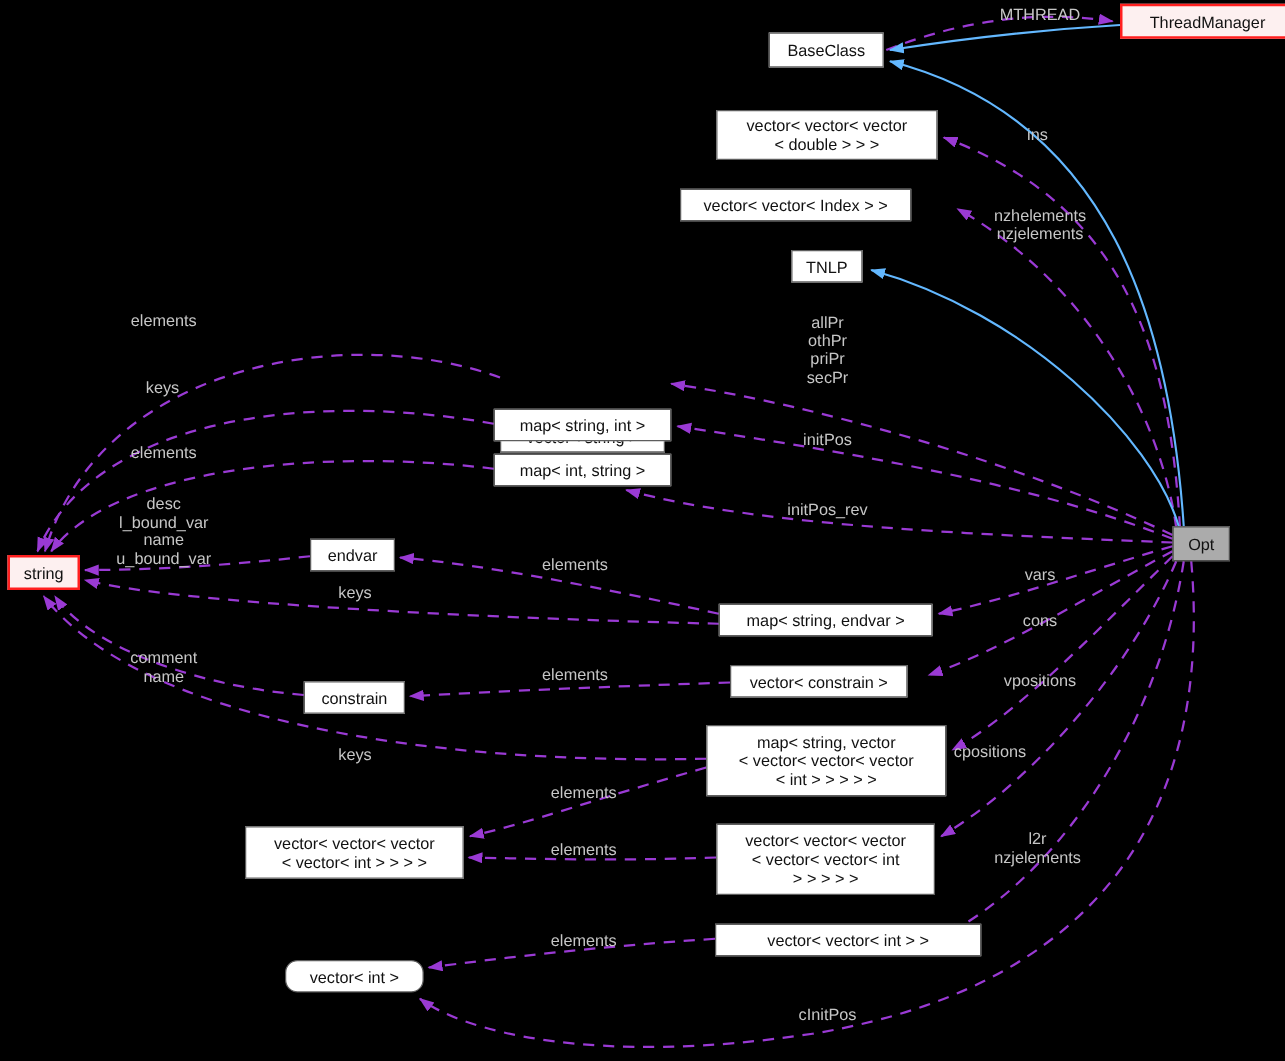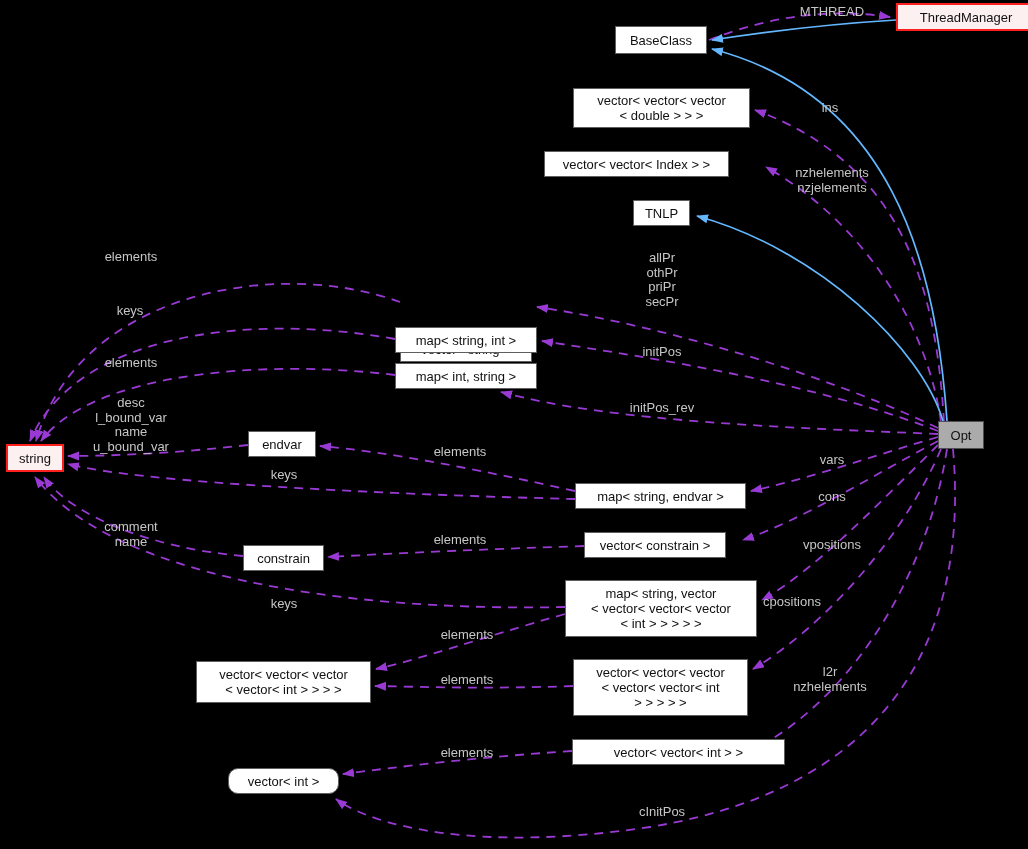--- a/index.html
+++ b/index.html
@@ -77,21 +77,21 @@
 othPr
 priPr
 secPr</div>
     <div class="edge-label" style="left: 662px; top: 352px;">initPos</div>
     <div class="edge-label" style="left: 662px; top: 408px;">initPos_rev</div>
     <div class="edge-label" style="left: 832px; top: 460px;">vars</div>
     <div class="edge-label" style="left: 832px; top: 497px;">cons</div>
     <div class="edge-label" style="left: 832px; top: 545px;">vpositions</div>
     <div class="edge-label" style="left: 792px; top: 602px;">cpositions</div>
     <div class="edge-label" style="left: 830px; top: 679px;">l2r
-nzhelements</div>
+nzjelements</div>
     <div class="edge-label" style="left: 662px; top: 812px;">cInitPos</div>
     <div class="edge-label" style="left: 131px; top: 257px;">elements</div>
     <div class="edge-label" style="left: 130px; top: 311px;">keys</div>
     <div class="edge-label" style="left: 131px; top: 363px;">elements</div>
     <div class="edge-label" style="left: 131px; top: 425px;">desc
 l_bound_var
 name
 u_bound_var</div>
     <div class="edge-label" style="left: 460px; top: 452px;">elements</div>
     <div class="edge-label" style="left: 284px; top: 475px;">keys</div>

